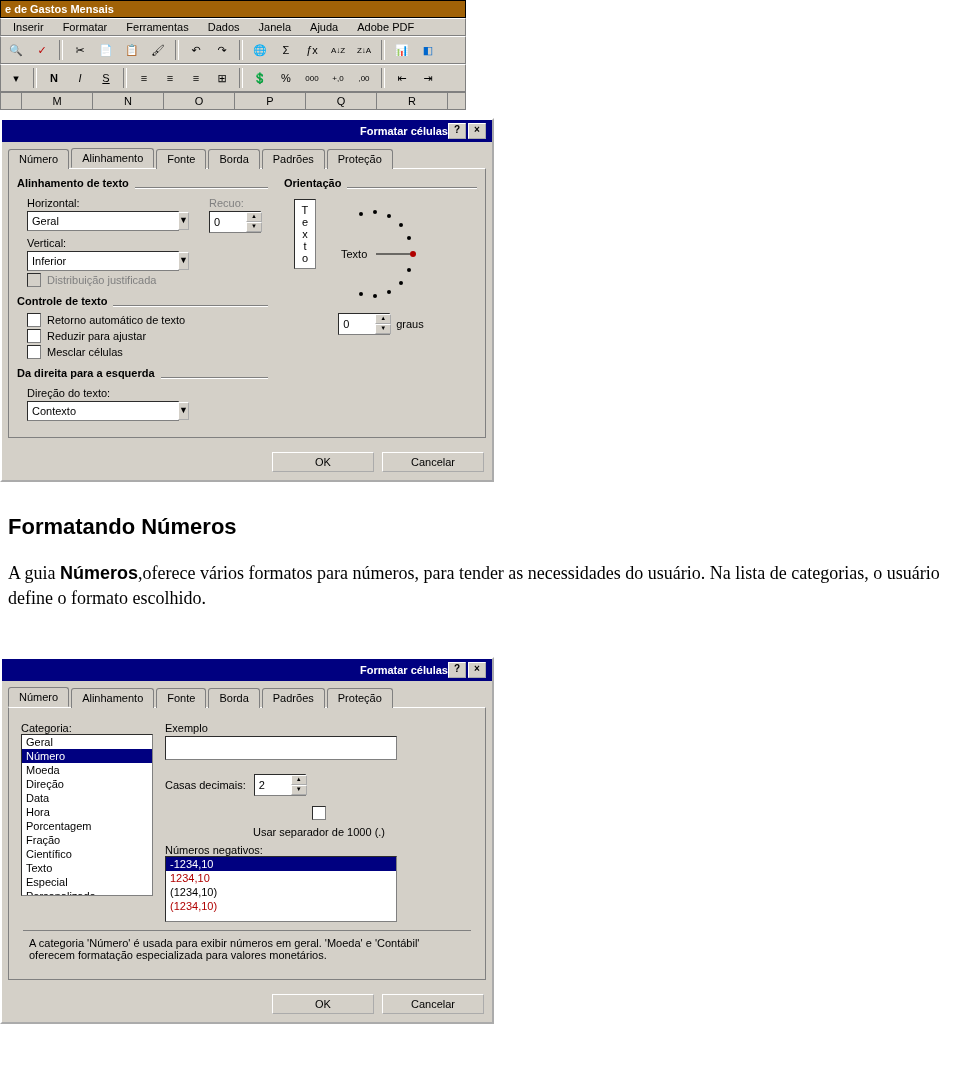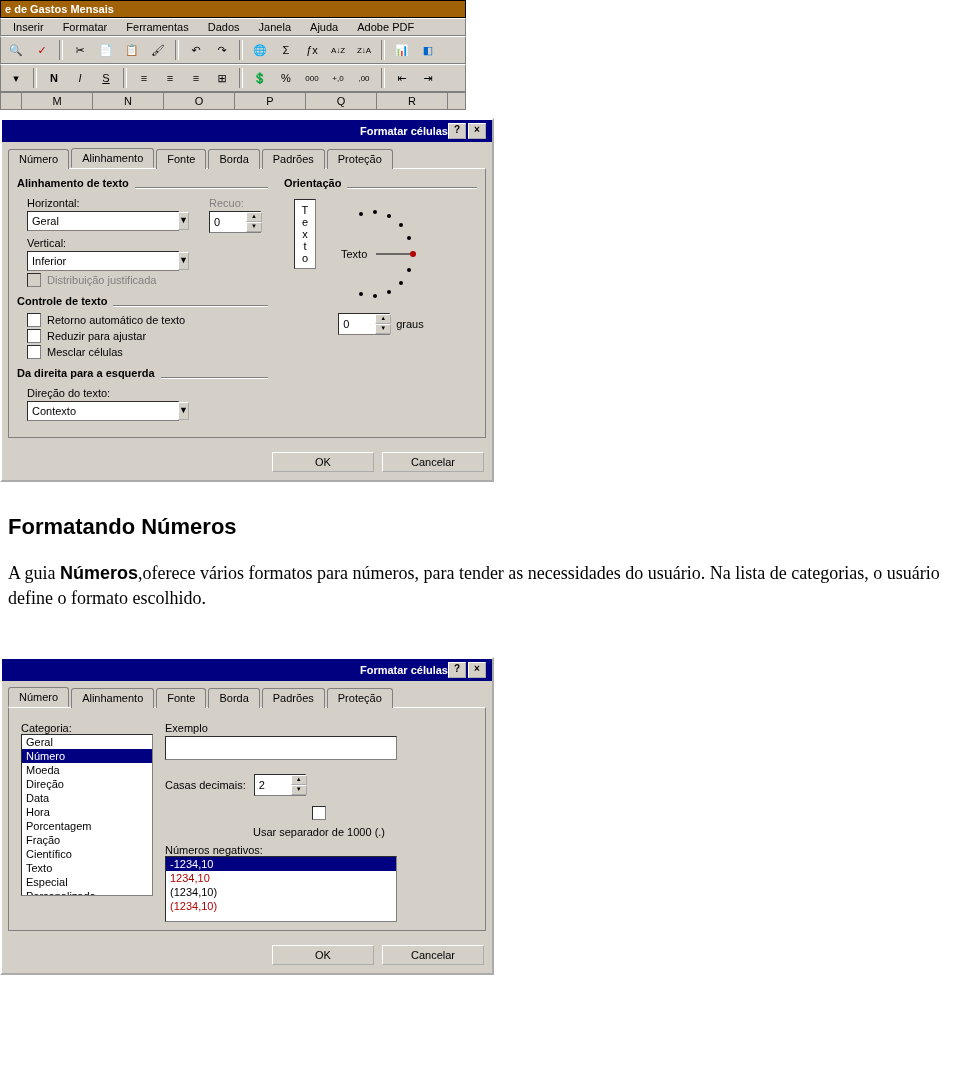--- a/index.html
+++ b/index.html
@@ -540,18 +540,19 @@
 
         <div style="margin-top:6px;">Números negativos:</div>
         <div class="neglist">
           <div class="item sel">-1234,10</div>
           <div class="item red">1234,10</div>
           <div class="item">(1234,10)</div>
           <div class="item red">(1234,10)</div>
         </div>
       </div>
     </div>
+    <div class="note">A categoria 'Número' é usada para exibir números em geral. 'Moeda' e 'Contábil' oferecem formatação especializada para valores monetários.</div>
   </div>
   <div class="dlg-btns">
     <div class="btn">OK</div>
     <div class="btn">Cancelar</div>
   </div>
 </div>
 
 </body></html>

